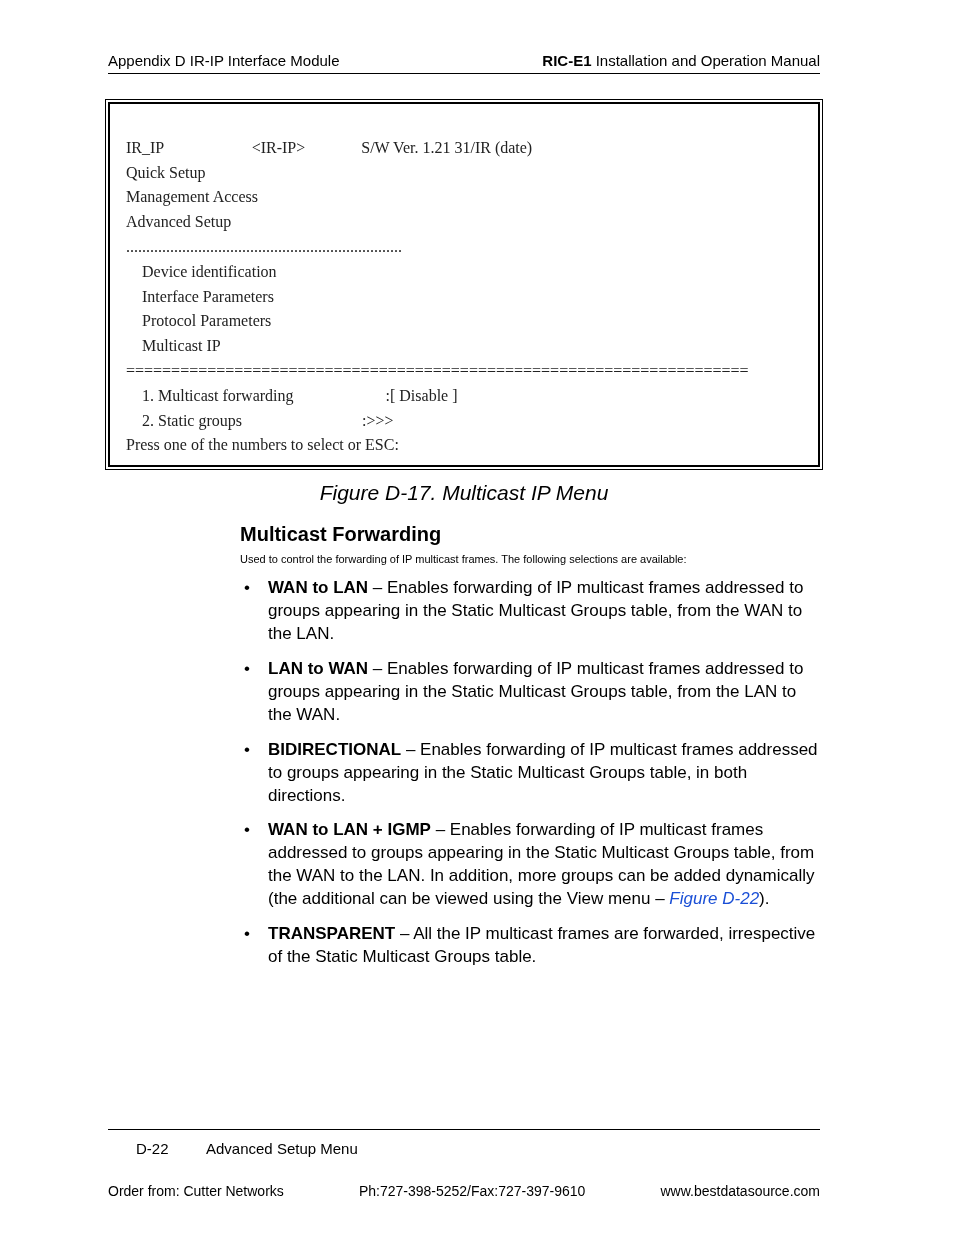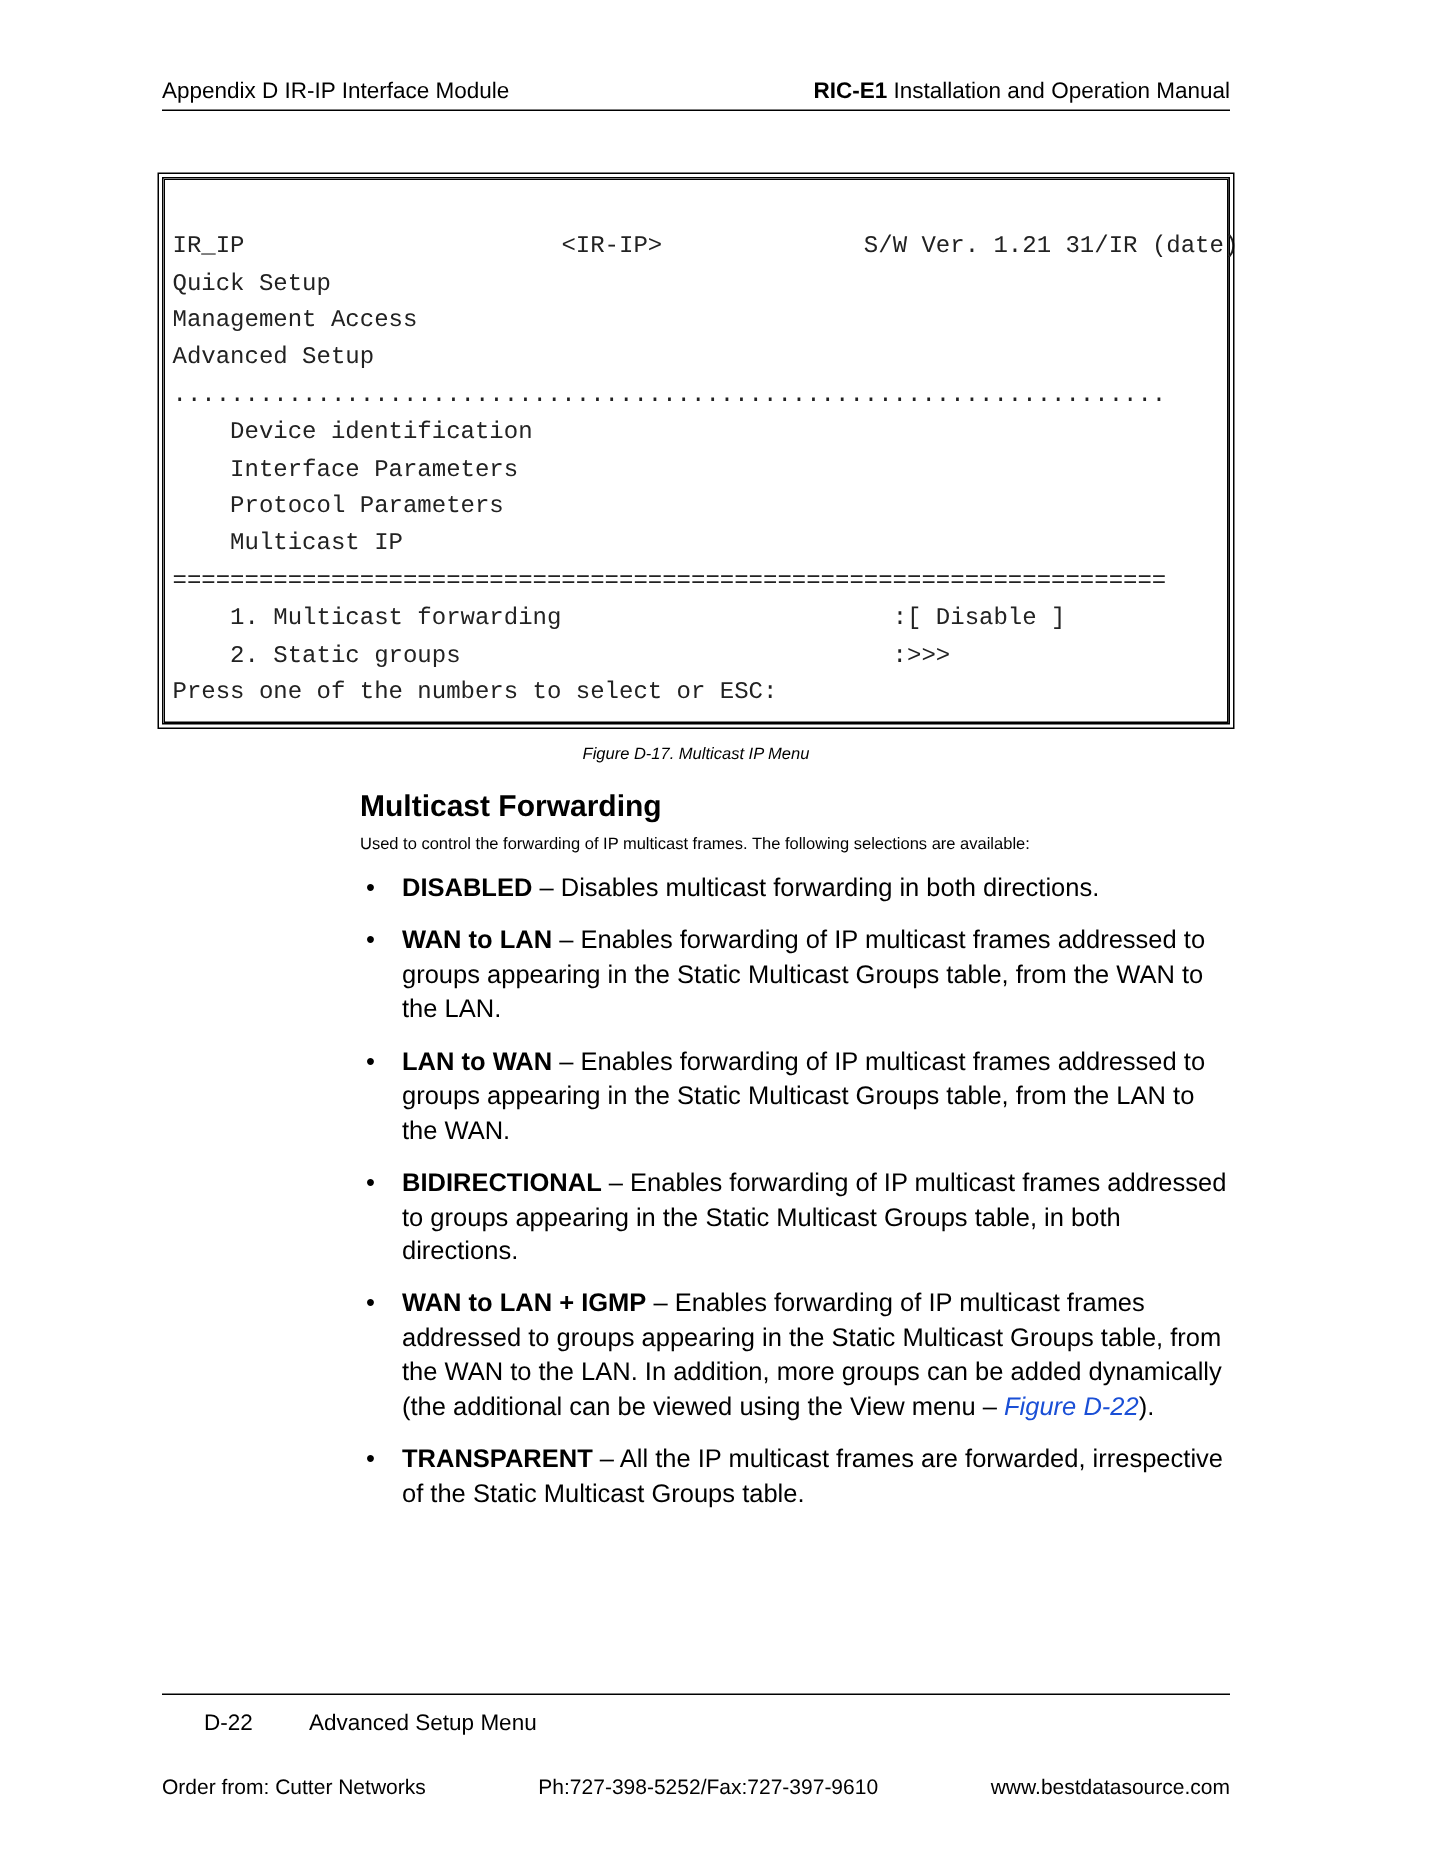--- a/index.html
+++ b/index.html
@@ -22,37 +22,37 @@
   }
   .header-row {
     display: flex;
     justify-content: space-between;
     font-size: 15px;
     padding-bottom: 4px;
     border-bottom: 1px solid #000;
   }
   .header-right b { font-weight: 700; }
   .terminal-box {
-    margin-top: 44px;
+    margin-top: 28px;
     border: 1px solid #000;
     box-shadow: inset 0 0 0 1px #000; 
     outline: 1px solid #000;
     outline-offset: 2px;
-    padding: 8px 10px 8px 6px;
-    font-family: Liberation Mono, monospace;
+    padding: 8px 10px 8px 17px;
+    font-family: Liberation Serif, serif;
     font-size: 16px;
     line-height: 1.55;
     white-space: pre;
     color: #222;
   }
   .term-line { white-space: pre; }
   .figcaption {
     text-align: center;
     font-style: italic;
-    font-size: 11px;
+    font-size: 21px;
     margin-top: 14px;
   }
   .content {
     margin-left: 132px;
     margin-top: 18px;
   }
   .h2 {
     font-weight: 700;
     font-size: 20px;
     margin-bottom: 6px;
@@ -132,23 +132,20 @@
 <span class="term-line">Press one of the numbers to select or ESC:</span></div>
 
   <div class="figcaption">Figure D-17.  Multicast IP Menu</div>
 
   <div class="content">
     <div class="h2">Multicast Forwarding</div>
     <div class="para">Used to control the forwarding of IP multicast frames. The following selections are available:</div>
 
     <ul class="bullets">
       <li>
-        <span class="bold">DISABLED</span><span> – Disables multicast forwarding in both directions.</span>
-      </li>
-      <li>
         <span class="bold">WAN to LAN</span><span> – Enables forwarding of IP multicast frames addressed to groups appearing in the Static Multicast Groups table, from the WAN to the LAN.</span>
       </li>
       <li>
         <span class="bold">LAN to WAN</span><span> – Enables forwarding of IP multicast frames addressed to groups appearing in the Static Multicast Groups table, from the LAN to the WAN.</span>
       </li>
       <li>
         <span class="bold">BIDIRECTIONAL</span><span> – Enables forwarding of IP multicast frames addressed to groups appearing in the Static Multicast Groups table, in both directions.</span>
       </li>
       <li>
         <span class="bold">WAN to LAN + IGMP</span><span> – Enables forwarding of IP multicast frames addressed to groups appearing in the Static Multicast Groups table, from the WAN to the LAN. In addition, more groups can be added dynamically (the additional can be viewed using the View menu – </span><span class="link">Figure D-22</span><span>).</span>

